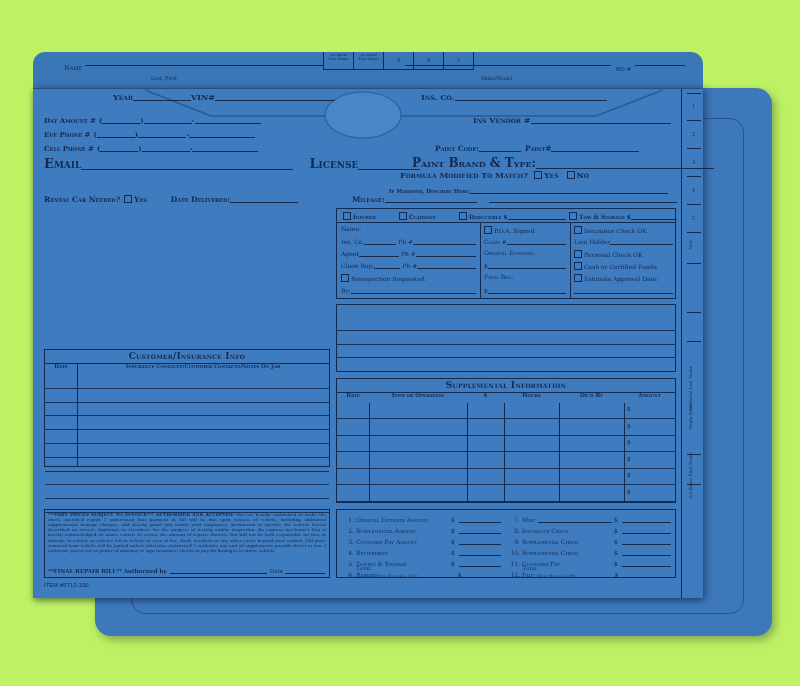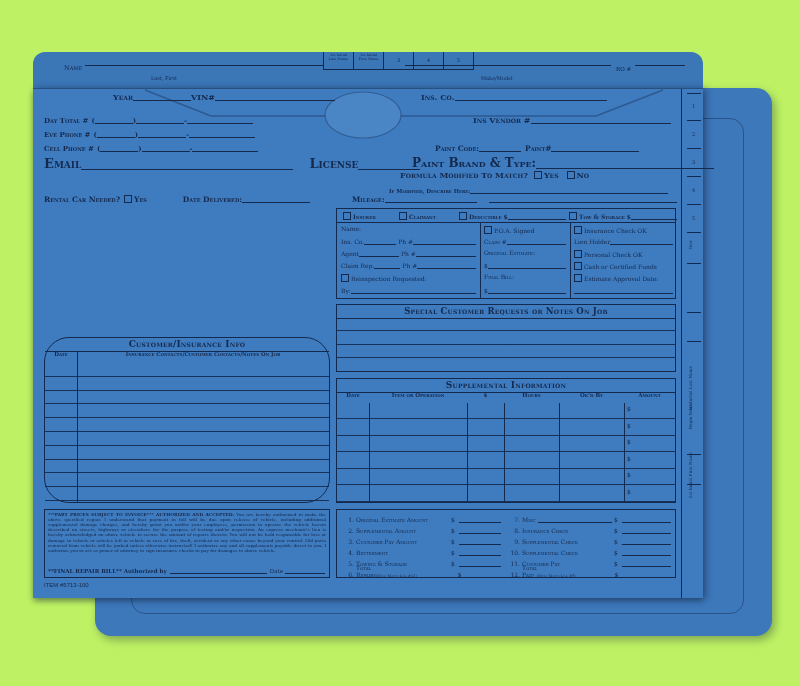--- a/index.html
+++ b/index.html
@@ -83,21 +83,21 @@
       <span class="u" style="width:58px;"></span>
       <span style="margin-left:0;">VIN#</span>
       <span class="u" style="width:120px;"></span>
     </div>
     <div class="frow sc" style="left:388px;top:3px;font-size:8px;font-weight:bold;">
       <span>Ins. Co.</span>
       <span class="u" style="width:152px;"></span>
     </div>
 
     <div class="frow sc" style="left:11px;top:26px;font-size:7px;font-weight:bold;">
-      <span>Day Total  #</span>
+      <span>Day Amount  #</span>
         <span class="gap"></span>
       <span>(</span>
       <span class="u" style="width:38px;"></span>
       <span>)</span>
       <span class="u" style="width:48px;"></span>
       <span>-</span>
       <span class="u" style="width:66px;"></span>
     </div>
     <div class="frow sc" style="left:11px;top:40px;font-size:7px;font-weight:bold;">
       <span>Eve Phone  #</span>
@@ -122,21 +122,21 @@
     <div class="frow sc" style="left:11px;top:68px;font-size:13px;font-weight:bold;">
       <span>Email</span>
       <span class="u" style="width:212px;"></span>
       <span style="margin-left:16px;">License</span>
       <span class="u" style="width:62px;"></span>
     </div>
     <div class="frow sc" style="left:11px;top:105px;font-size:7.5px;font-weight:bold;">
       <span>Rental Car Needed?</span>
       <span class="cb" style="margin-left:4px;"></span>
       <span>Yes</span>
-      <span style="margin-left:30px;padding-left:6px;">Date Delivered:</span>
+      <span style="margin-left:18px;padding-left:6px;">Date Delivered:</span>
       <span class="u" style="width:68px;"></span>
     </div>
     <div class="frow sc" style="left:319px;top:105px;font-size:7.5px;font-weight:bold;">
       <span>Mileage:</span>
       <span class="u" style="width:92px;"></span>
       <span class="u" style="width:188px;margin-left:12px;"></span>
     </div>
 
     <div class="frow sc" style="left:440px;top:26px;font-size:8px;font-weight:bold;">
       <span>Ins Vendor #</span>
@@ -158,21 +158,21 @@
       <span>Yes</span>
       <span class="cb" style="margin-left:8px;"></span>
       <span>No</span>
     </div>
     <div class="frow sc" style="left:356px;top:96px;font-size:5.5px;font-weight:bold;">
       <span>If Modified, Describe Here:</span>
       <span class="u" style="width:198px;"></span>
     </div>
 
 
-    <div class="box" style="left:11px;top:248px;width:286px;height:166px;border-radius:25px;">
+    <div class="box" style="left:11px;top:260px;width:286px;height:118px;">
       <div class="title sc">Customer/Insurance Info</div>
       <span class="hcell sc" style="left:0;width:32px;">Date</span>
       <span class="hcell sc" style="left:32px;width:252px;font-size:5.2px;">Insurance Contacts/Customer Contacts/Notes On Job</span>
       <div class="vline" style="left:32px;top:13px;bottom:0;"></div>
       <div class="rowlines" style="top:25px;height:138px;background:repeating-linear-gradient(to bottom,transparent 0 12.8px,rgba(20,41,78,.9) 12.8px 13.8px);"></div>
     </div>
 
     <div class="box" style="left:11px;top:420px;width:286px;height:69px;">
       <div style="position:absolute;left:3px;top:2px;width:515px;font-size:8px;line-height:1.2;text-align:justify;transform:scale(.54);transform-origin:0 0;color:var(--ink);">
         <b>***PART PRICES SUBJECT TO INVOICE***  AUTHORIZED AND ACCEPTED:</b><span> You are hereby authorized to make the above specified repair. I understand that payment in full will be due upon release of vehicle, including additional supplemental damage charges, and hereby grant you and/or your employees, permission to operate the vehicle herein described on streets, highways or elsewhere for the purpose of testing and/or inspection. An express mechanic's lien is hereby acknowledged on above vehicle to secure the amount of repairs thereto. You will not be held responsible for loss or damage to vehicle or articles left in vehicle in case of fire, theft, accident or any other cause beyond your control. Old parts removed from vehicle will be junked unless otherwise instructed! I authorize any and all supplements payable direct to you. I authorize you to act as power of attorney to sign insurance checks to pay for damages to above vehicle.</span>
@@ -282,21 +282,20 @@
       <span class="frow" style="left:237px;top:65px;">
           <span class="cb"></span>
           <span>Estimate Approval Date:</span>
         </span>
       <span class="frow" style="left:237px;top:78px;width:99px;">
           <span class="u" style="flex:1;height:6px;"></span>
         </span>
     </div>
 
     <div class="box" style="left:303px;top:215px;width:340px;height:68px;">
-      <div class="title sc" style="font-size:8.5px;">Special Customer Requests or Notes On Job</div>
       <div class="rowlines" style="top:13px;height:54px;background:repeating-linear-gradient(to bottom,transparent 0 12.5px,rgba(20,41,78,.9) 12.5px 13.5px);"></div>
     </div>
 
     <div class="box" style="left:303px;top:289px;width:340px;height:125px;">
       <div class="title sc">Supplemental Information</div>
       <span class="hcell sc" style="left:0;width:32px;">Date</span>
       <span class="hcell sc" style="left:32px;width:98px;">Item or Operation</span>
       <span class="hcell" style="left:130px;width:37px;">$</span>
       <span class="hcell sc" style="left:167px;width:55px;">Hours</span>
       <span class="hcell sc" style="left:222px;width:65px;">Ok'd By</span>

